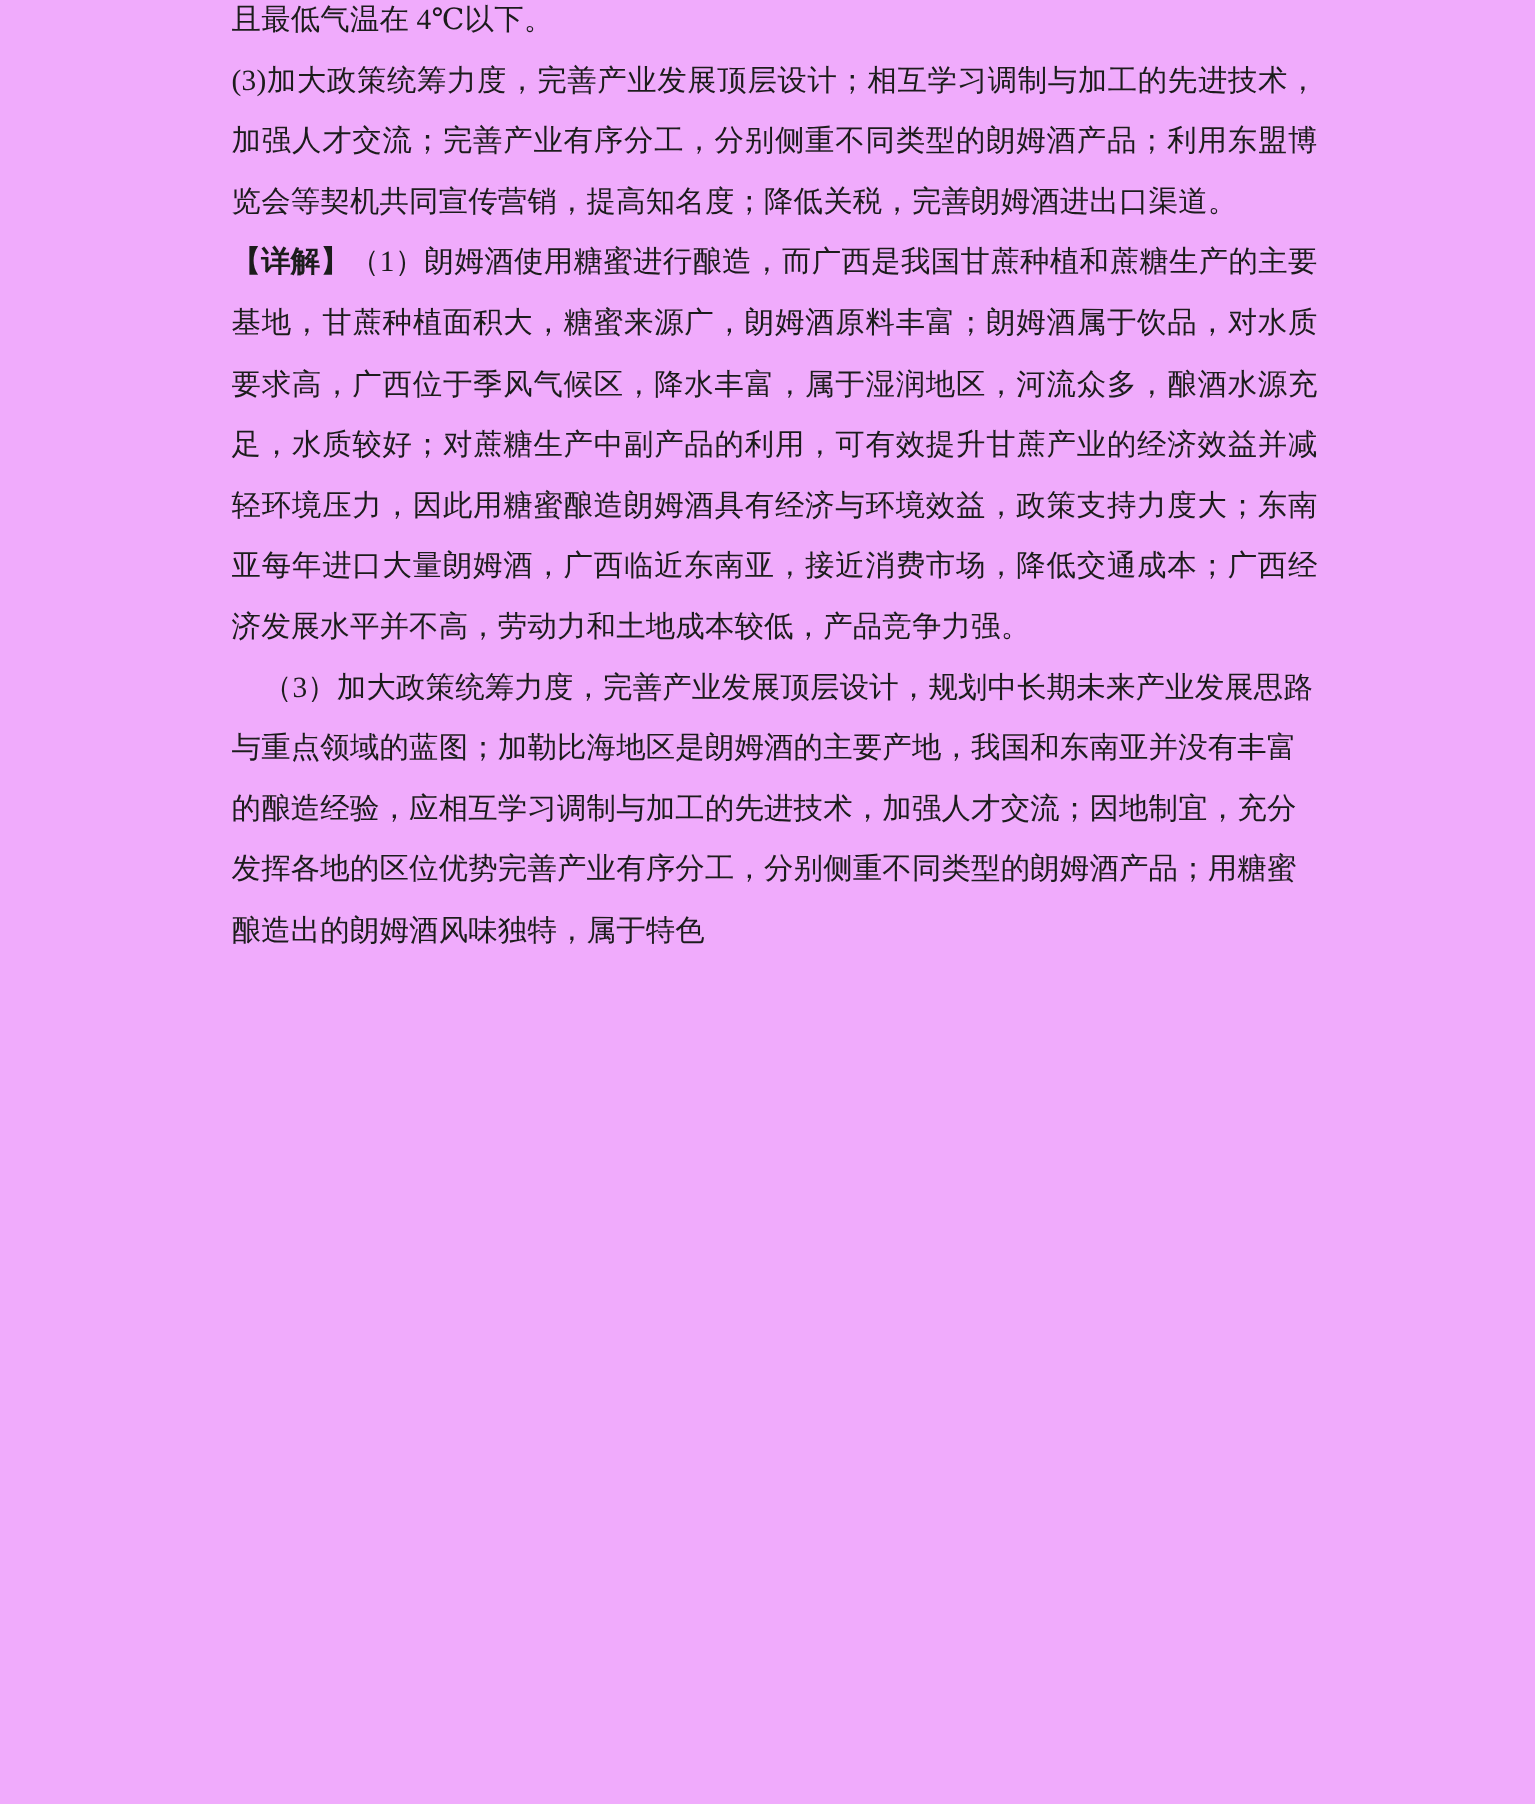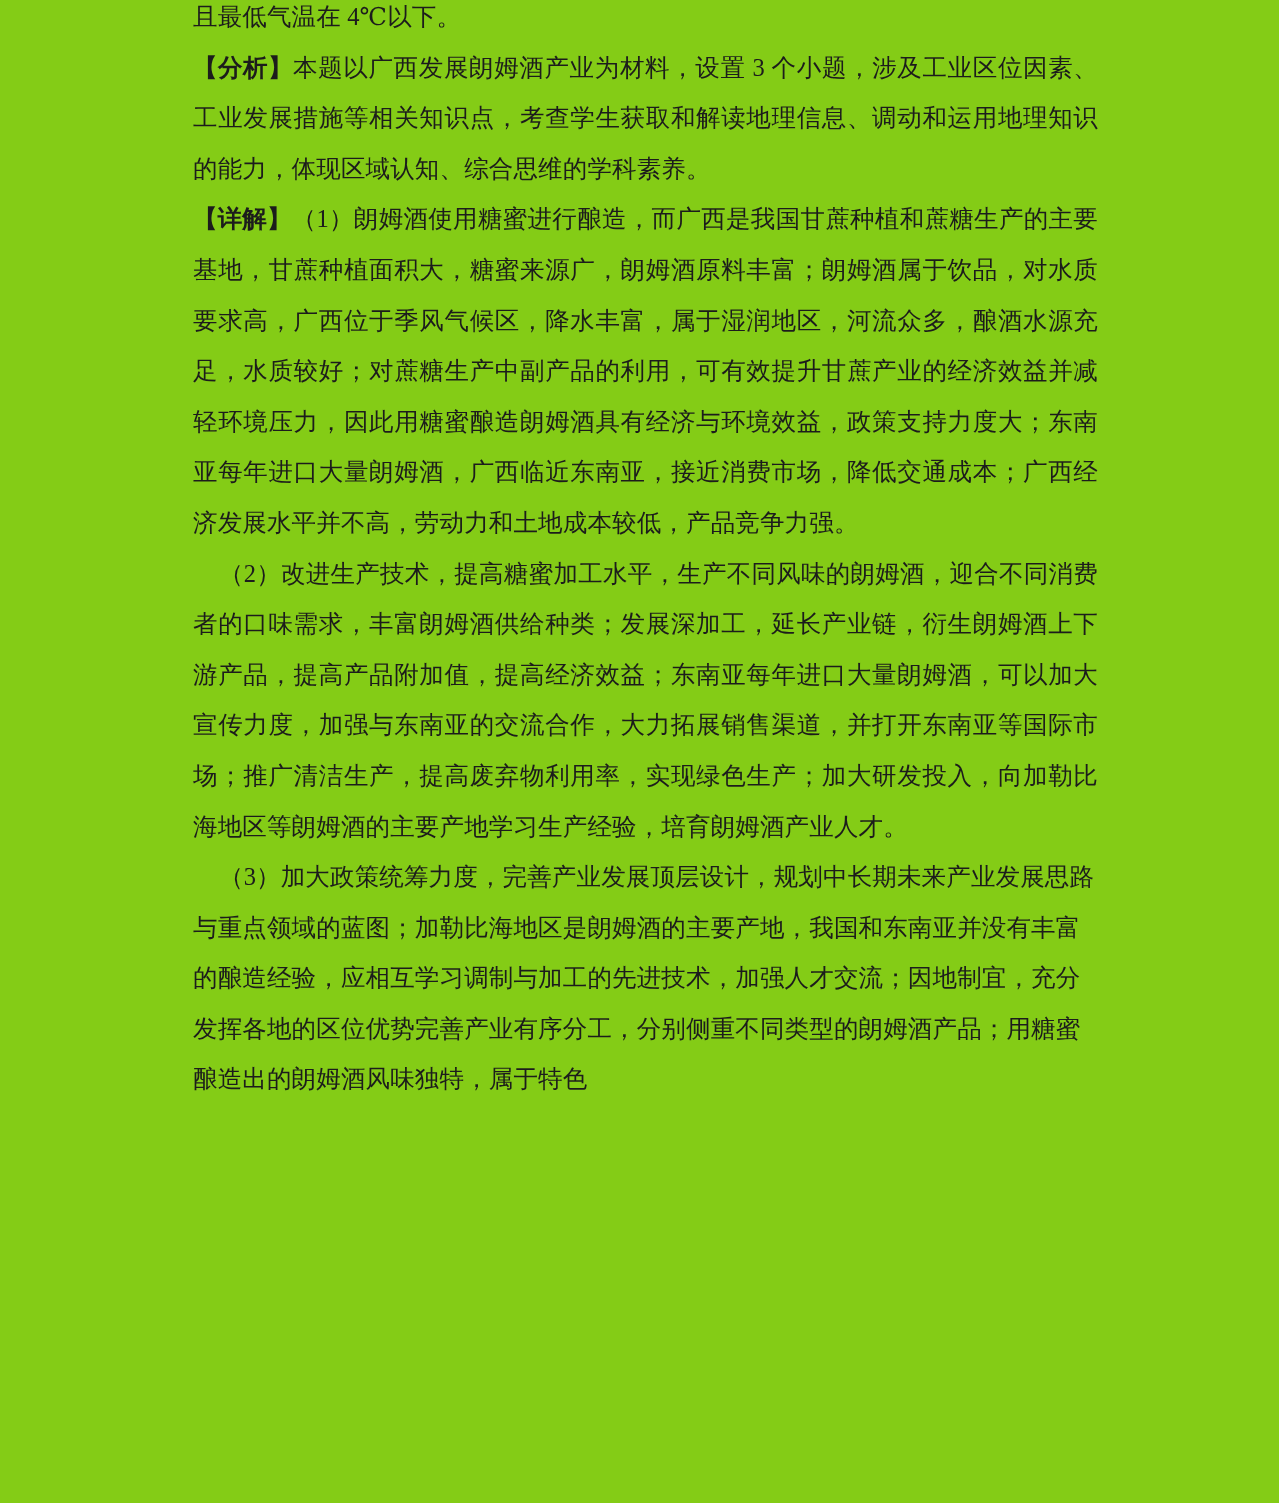--- a/index.html
+++ b/index.html
@@ -15,21 +15,21 @@
     overflow: hidden;
     font-family: "Liberation Serif", "DejaVu Serif", serif;
     color: #1a1a1a;
   }
   .page {
     position: absolute;
     left: 0;
     top: 0;
     width: 1279px;
     height: 1503px;
-    background: #84cc16;
+    background: #f0abfc;
   }
   .text-column {
     position: absolute;
     left: 193px;
     top: -8px;
     width: 905px;
   }
   .para {
     font-size: 24.5px;
     line-height: 50.6px;
@@ -64,23 +64,22 @@
 </head>
 <body>
 
 <div class="page">
   <div class="text-column">
 
     <p class="para continuation">且最低气温在 4℃以下。</p>
 
 
 
+    <p class="para flush">(3)加大政策统筹力度，完善产业发展顶层设计；相互学习调制与加工的先进技术，加强人才交流；完善产业有序分工，分别侧重不同类型的朗姆酒产品；利用东盟博览会等契机共同宣传营销，提高知名度；降低关税，完善朗姆酒进出口渠道。</p>
 
-    <p class="para flush"><span class="bracket-tag">【分析】</span><span>本题以广西发展朗姆酒产业为材料，设置 3 个小题，涉及工业区位因素、工业发展措施等相关知识点，考查学生获取和解读地理信息、调动和运用地理知识的能力，体现区域认知、综合思维的学科素养。</span></p>
 
     <p class="para flush"><span class="bracket-tag">【详解】</span><span>（1）朗姆酒使用糖蜜进行酿造，而广西是我国甘蔗种植和蔗糖生产的主要基地，甘蔗种植面积大，糖蜜来源广，朗姆酒原料丰富；朗姆酒属于饮品，对水质要求高，广西位于季风气候区，降水丰富，属于湿润地区，河流众多，酿酒水源充足，水质较好；对蔗糖生产中副产品的利用，可有效提升甘蔗产业的经济效益并减轻环境压力，因此用糖蜜酿造朗姆酒具有经济与环境效益，政策支持力度大；东南亚每年进口大量朗姆酒，广西临近东南亚，接近消费市场，降低交通成本；广西经济发展水平并不高，劳动力和土地成本较低，产品竞争力强。</span></p>
 
-    <p class="para indent-1">（2）改进生产技术，提高糖蜜加工水平，生产不同风味的朗姆酒，迎合不同消费者的口味需求，丰富朗姆酒供给种类；发展深加工，延长产业链，衍生朗姆酒上下游产品，提高产品附加值，提高经济效益；东南亚每年进口大量朗姆酒，可以加大宣传力度，加强与东南亚的交流合作，大力拓展销售渠道，并打开东南亚等国际市场；推广清洁生产，提高废弃物利用率，实现绿色生产；加大研发投入，向加勒比海地区等朗姆酒的主要产地学习生产经验，培育朗姆酒产业人才。</p>
 
     <p class="para indent-1 tail">（3）加大政策统筹力度，完善产业发展顶层设计，规划中长期未来产业发展思路与重点领域的蓝图；加勒比海地区是朗姆酒的主要产地，我国和东南亚并没有丰富的酿造经验，应相互学习调制与加工的先进技术，加强人才交流；因地制宜，充分发挥各地的区位优势完善产业有序分工，分别侧重不同类型的朗姆酒产品；用糖蜜酿造出的朗姆酒风味独特，属于特色</p>
 
   </div>
 </div>
 
 </body></html>

